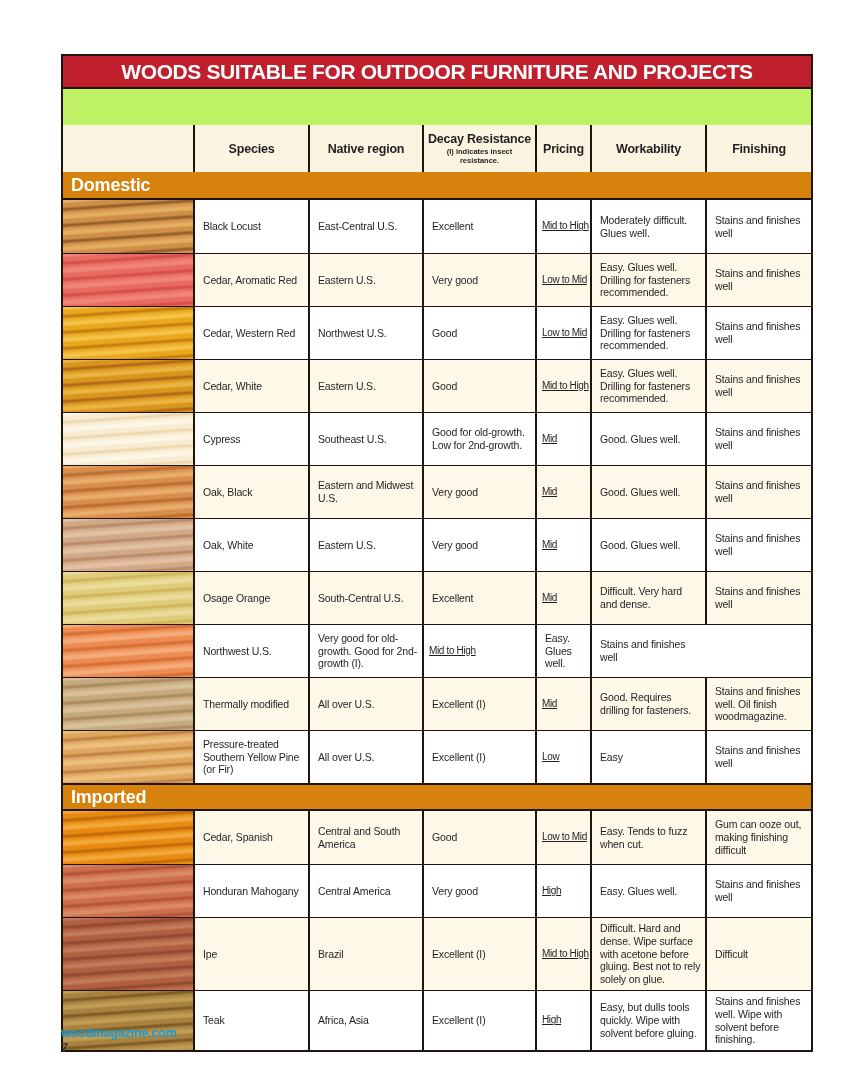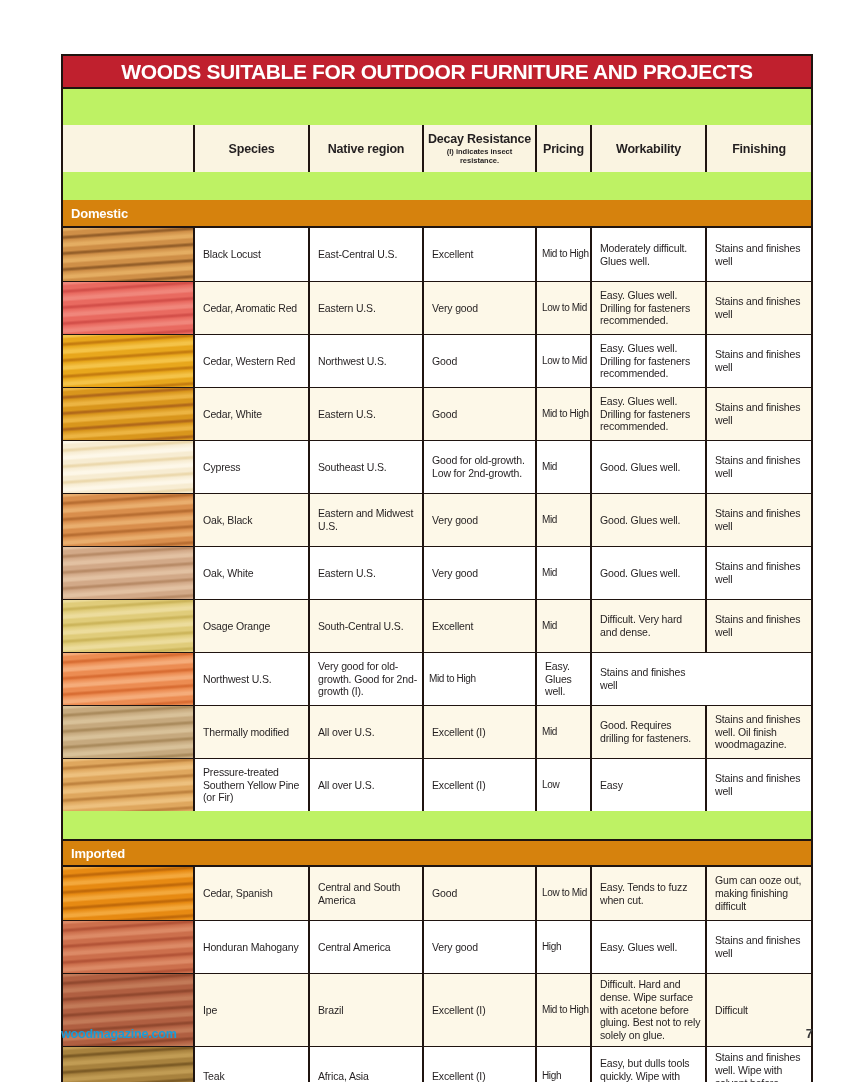--- a/index.html
+++ b/index.html
@@ -60,28 +60,27 @@
   .header-note{
     font-size:7.5px;
     font-weight:bold;
     letter-spacing:0;
     margin-top:1px;
   }
   .section-bar{
     background:var(--orange);
     color:#fff;
     font-weight:bold;
-    font-size:13px;
+    font-size:18px;
     min-height:28px;
     display:flex;align-items:center;
     padding-left:8px;
     border-top:2px solid var(--border);
     border-bottom:2px solid var(--border);
     letter-spacing:-0.2px;
-    margin-top:28px;
   }
   .section-bar:first-of-type{border-top:none;}
   .row{
     display:grid;
     grid-template-columns:130px 115px 114px 113px 55px 115px 1fr;
     min-height:53px;
     background:#fff;
   }
   .row.shaded{background:var(--cream-row);}
   .row + .row{border-top:1px solid var(--border);}
@@ -92,25 +91,26 @@
     letter-spacing:-0.15px;
     padding:4px 4px 4px 8px;
   }
   .cell + .cell{border-left:2px solid var(--border);}
   .swatch-cell{padding:0;}
   .cell.pricing{
     font-size:10px;
     letter-spacing:-0.35px;
     padding:4px 1px 4px 5px;
     white-space:nowrap;
+    text-decoration:underline;
   }
   .footer-row{
     position:absolute;
     left:61px; right:50px; top:1026px;
-    display:flex;justify-content:space-between;align-items:flex-end;
+    display:flex;justify-content:space-between;align-items:flex-start;flex-direction:column;
   }
   .footer-site{
     color:var(--site-blue);
     font-weight:bold;
     font-size:12.5px;
     letter-spacing:-0.2px;
     text-decoration:none;
     cursor:pointer;
   }
   .footer-page{

